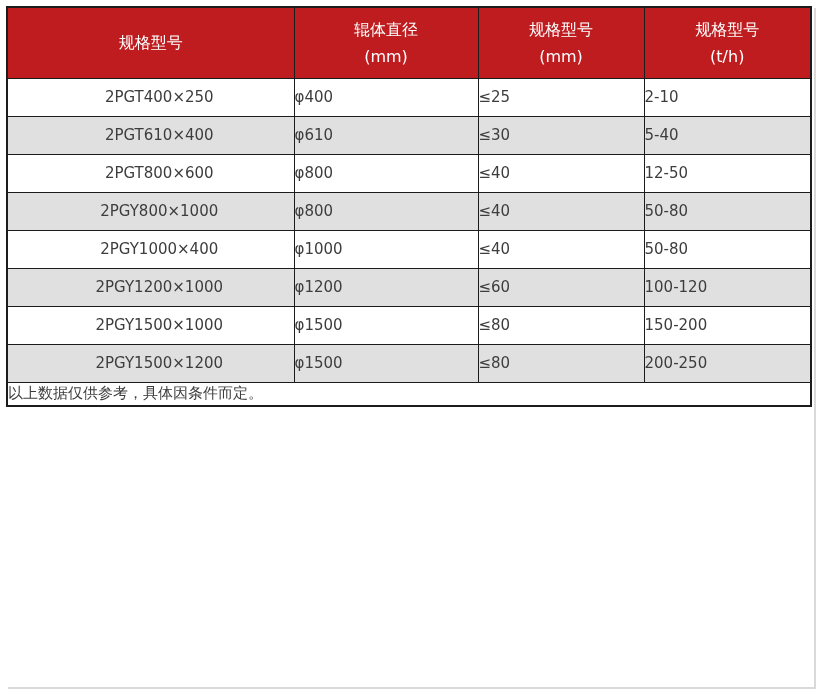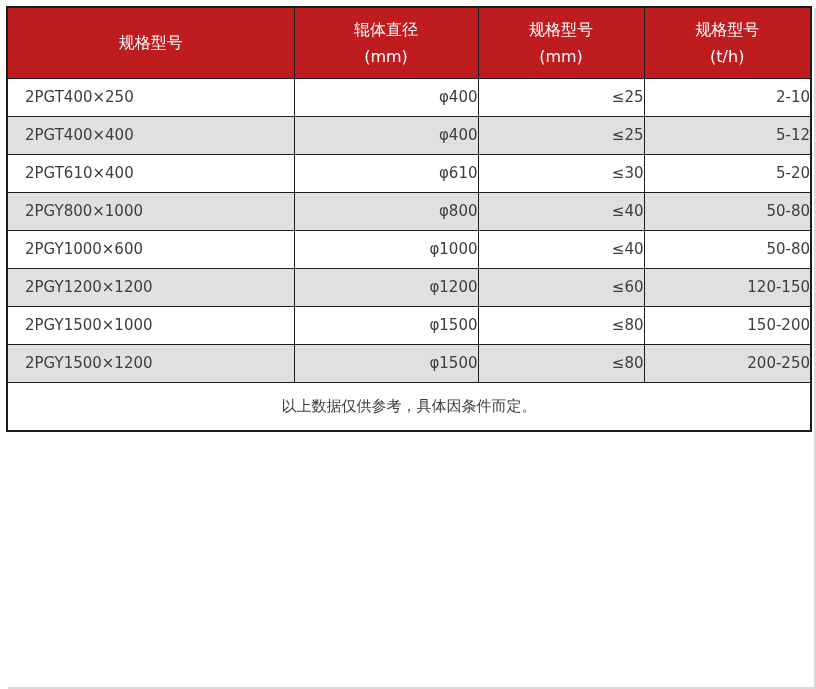--- a/index.html
+++ b/index.html
@@ -56,37 +56,37 @@
     padding: 0;
   }
   .spec-table thead .h-line {
     line-height: 27px;
   }
   .spec-table tbody td {
     height: 38px;
     font-size: 15px;
     color: var(--cell-text, #3d3d3d);
     background: var(--row-bg, #ffffff);
-    text-align: right;
+    text-align: left;
     vertical-align: middle;
     padding: 0;
   }
   .spec-table tbody tr:nth-child(even) td {
     background: var(--row-alt-bg, #e0e0e0);
   }
   .spec-table tbody td.c0 {
-    text-align: left;
+    text-align: center;
     padding-left: 17px;
   }
   .spec-table tfoot td {
-    height: 49px;
+    height: 24px;
     font-size: 15px;
     color: var(--cell-text, #3d3d3d);
     background: var(--row-bg, #ffffff);
-    text-align: center;
+    text-align: left;
     vertical-align: middle;
     padding: 0;
     margin-left: 12px;
   }
   col.col-model    { width: 287px; }
   col.col-diameter { width: 184px; }
   col.col-feed     { width: 166px; }
   col.col-capacity { width: 167px; }
 </style>
 </head>
@@ -120,48 +120,48 @@
       </tr>
     </thead>
     <tbody>
       <tr>
         <td class="c0">2PGT400×250</td>
         <td>φ400</td>
         <td>≤25</td>
         <td>2-10</td>
       </tr>
       <tr>
-        <td class="c0">2PGT400×400</td>
-        <td>φ400</td>
-        <td>≤25</td>
-        <td>5-12</td>
-      </tr>
-      <tr>
         <td class="c0">2PGT610×400</td>
         <td>φ610</td>
         <td>≤30</td>
-        <td>5-20</td>
+        <td>5-40</td>
+      </tr>
+      <tr>
+        <td class="c0">2PGT800×600</td>
+        <td>φ800</td>
+        <td>≤40</td>
+        <td>12-50</td>
       </tr>
       <tr>
         <td class="c0">2PGY800×1000</td>
         <td>φ800</td>
         <td>≤40</td>
         <td>50-80</td>
       </tr>
       <tr>
-        <td class="c0">2PGY1000×600</td>
+        <td class="c0">2PGY1000×400</td>
         <td>φ1000</td>
         <td>≤40</td>
         <td>50-80</td>
       </tr>
       <tr>
-        <td class="c0">2PGY1200×1200</td>
+        <td class="c0">2PGY1200×1000</td>
         <td>φ1200</td>
         <td>≤60</td>
-        <td>120-150</td>
+        <td>100-120</td>
       </tr>
       <tr>
         <td class="c0">2PGY1500×1000</td>
         <td>φ1500</td>
         <td>≤80</td>
         <td>150-200</td>
       </tr>
       <tr>
         <td class="c0">2PGY1500×1200</td>
         <td>φ1500</td>

